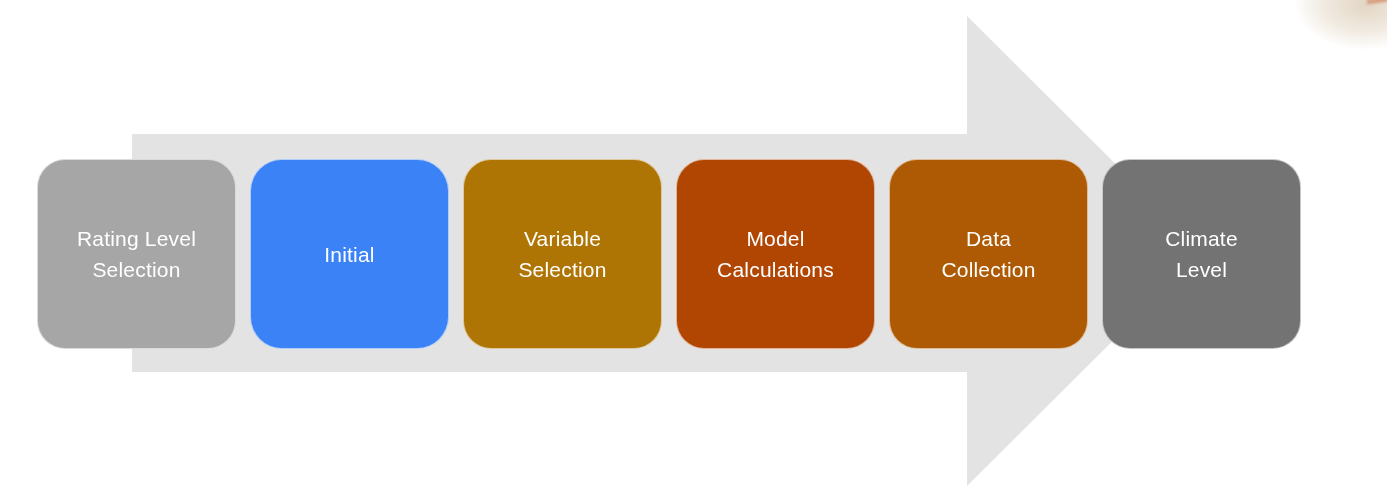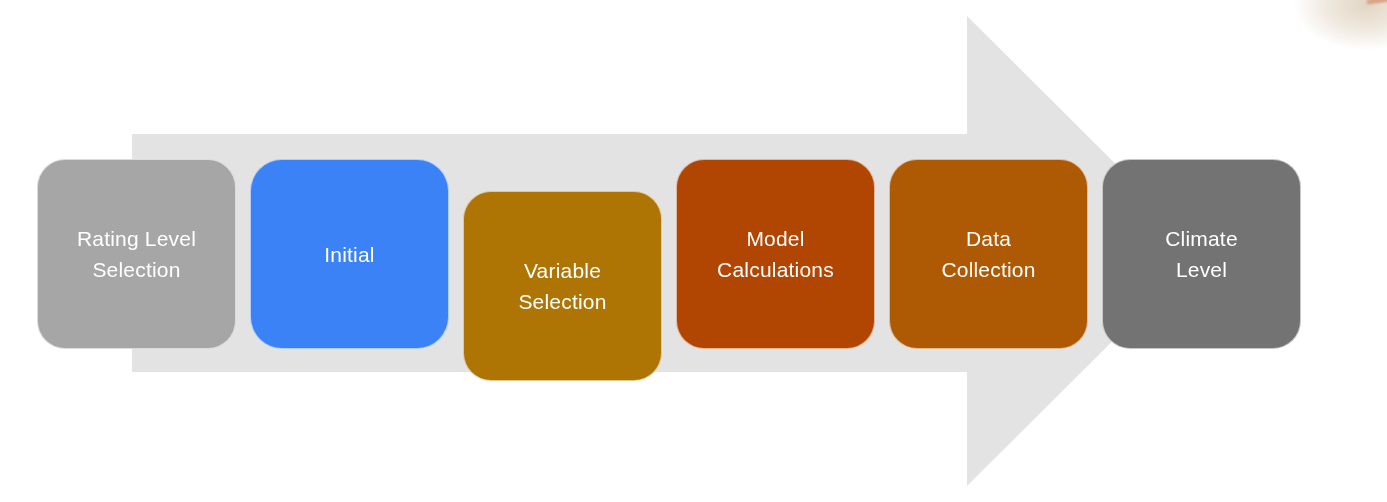--- a/index.html
+++ b/index.html
@@ -93,21 +93,21 @@
         <span class="line">Selection</span>
       </div>
     </div>
 
     <div class="step" style="background: #3b82f6; border-radius: 32px;">
       <div class="step-label">
         <span class="line">Initial</span>
       </div>
     </div>
 
-    <div class="step" style="background: rgb(174, 117, 4); margin-top: 32px;">
+    <div class="step" style="background: rgb(174, 117, 4);">
       <div class="step-label">
         <span class="line">Variable</span>
         <span class="line">Selection</span>
       </div>
     </div>
 
     <div class="step" style="background: rgb(177, 70, 3);">
       <div class="step-label">
         <span class="line">Model</span>
         <span class="line">Calculations</span>

